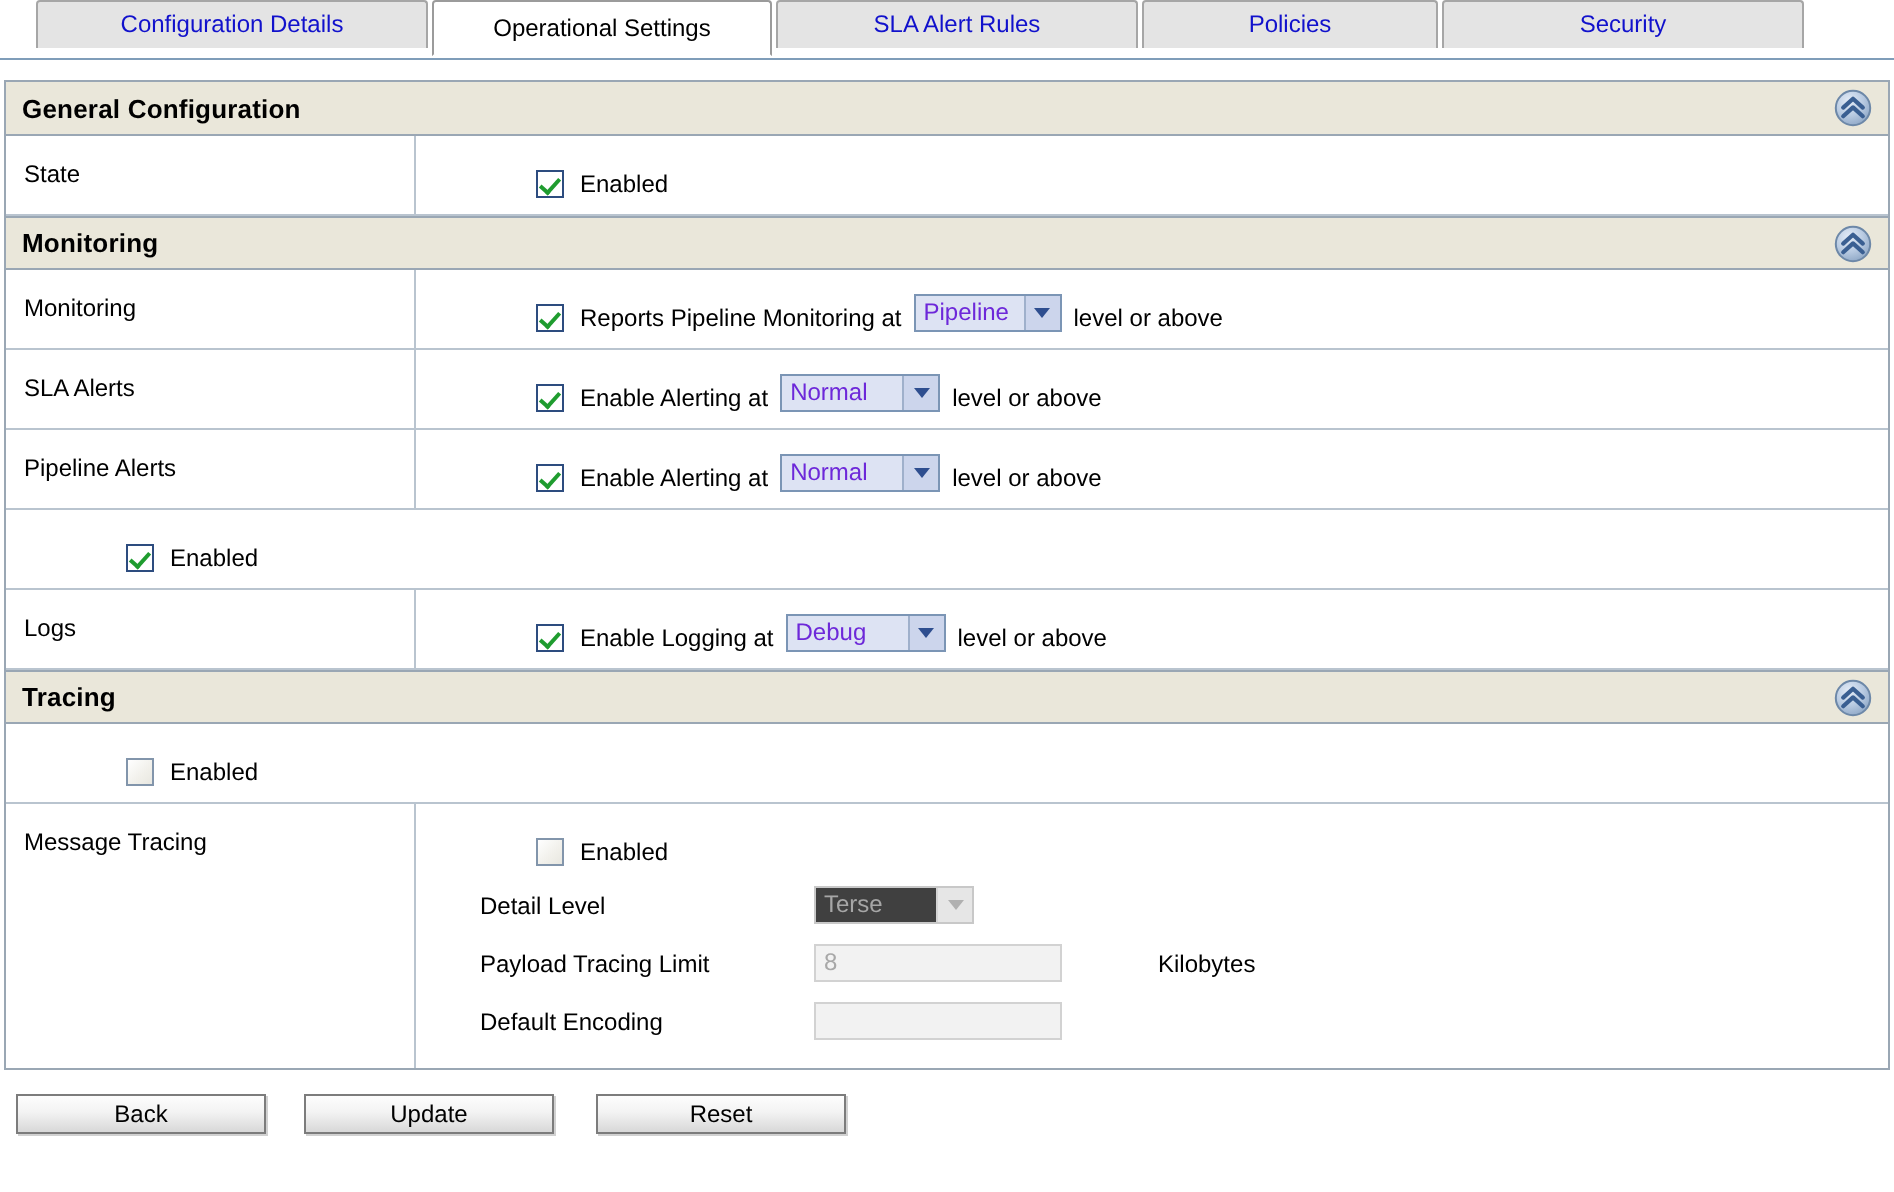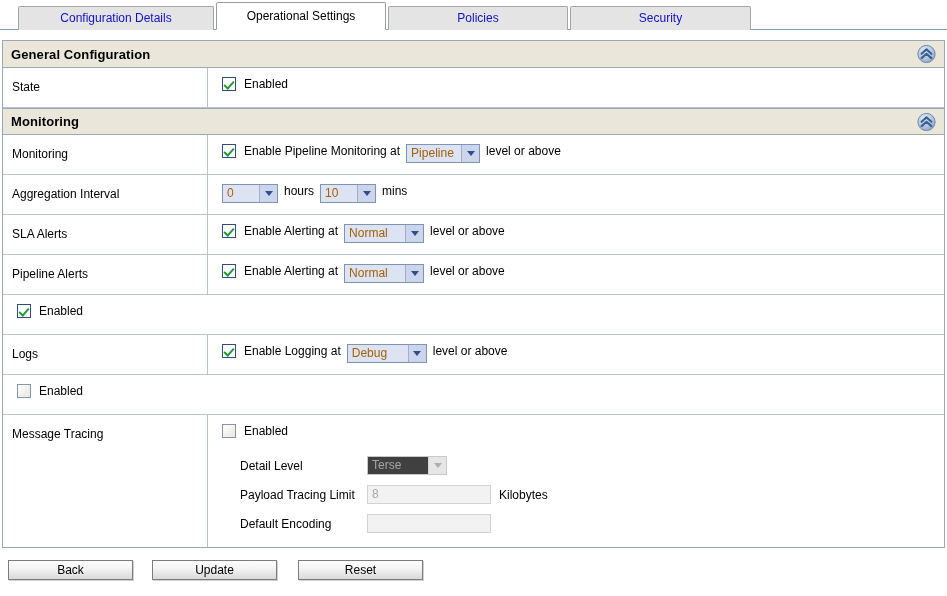--- a/index.html
+++ b/index.html
@@ -16,21 +16,20 @@
     overflow: hidden;
   }
 
   
   .tabstrip {
     position: relative;
     height: 30px;
     padding: 0;
     margin: 0;
     display: flex;
-    align-items: flex-end;
     box-sizing: border-box;
   }
   .tabstrip-underline {
     position: absolute;
     left: 0;
     right: 0;
     bottom: 0;
     height: 1px;
     background: #7f9db9;
   }
@@ -57,21 +56,21 @@
     color: #000000;
     height: 28px;
     line-height: 26px;
     border: 1px solid #9b9b9b;
     border-bottom: 1px solid #ffffff;
     z-index: 3;
   }
   .tab-0 { width: 196px; margin-left: 18px; }
   .tab-1 { width: 170px; }
   .tab-2 { width: 181px; }
-  .tab-3 { width: 180px; }
+  .tab-3 { width: 148px; }
   .tab-4 { width: 181px; }
 
   
   .panel {
     margin: 10px 2px 0 2px;
     border: 1px solid #9aa7b4;
     border-top: 1px solid #9aa7b4;
     background: #ffffff;
     box-sizing: border-box;
     width: 943px;
@@ -120,22 +119,23 @@
     color: #000;
   }
   .row .field-cell {
     flex: 1;
     padding: 9px 0 8px 14px;
     box-sizing: border-box;
   }
 
   .field-line {
     display: flex;
-    align-items: flex-start;
+    align-items: flex-end;
     min-height: 22px;
+    margin-left: 46px;
   }
   .field-line .txt { margin: 0 6px; font-size: 12px; }
   .field-line .txt.first { margin-left: 8px; }
 
   
   .cb {
     width: 14px;
     height: 14px;
     box-sizing: border-box;
     border: 1px solid #2d4c7f;
@@ -171,21 +171,21 @@
     background: #dde3f3;
     box-sizing: border-box;
     font-size: 12px;
     cursor: pointer;
     flex: 0 0 auto;
   }
   .sel .val {
     padding: 0 6px 0 4px;
     flex: 1;
     white-space: nowrap;
-    color: #a16207;
+    color: #6d28d9;
     line-height: 17px;
   }
   .sel .arrow {
     width: 17px;
     height: 17px;
     border-left: 1px solid #9fb0cb;
     background: #ccd5ec;
     display: flex;
     align-items: center;
     justify-content: center;
@@ -230,20 +230,21 @@
     white-space: nowrap;
     overflow: hidden;
   }
   .txtinput.w124 { width: 124px; }
 
   
   .subrow {
     display: flex;
     align-items: center;
     margin-top: 10px;
+    gap: 40px;
   }
   .subrow .sublabel {
     width: 145px;
     padding-left: 18px;
     box-sizing: border-box;
     font-size: 12px;
     color: #000;
   }
   .subrow .subunit { margin-left: 8px; font-size: 12px; }
 
@@ -273,20 +274,23 @@
 </style>
 </head>
 <body>
 
 <div class="tabstrip">
   <div class="tab tab-0">
     <span>Configuration Details</span>
   </div>
   <div class="tab tab-1 active">
     <span>Operational Settings</span>
+  </div>
+  <div class="tab tab-2">
+    <span>SLA Alert Rules</span>
   </div>
   <div class="tab tab-3">
     <span>Policies</span>
   </div>
   <div class="tab tab-4">
     <span>Security</span>
   </div>
   <div class="tabstrip-underline"></div>
 </div>
 
@@ -329,47 +333,30 @@
         <path d="M4.6 13.6 L9.5 9.2 L14.4 13.6" fill="none" stroke="#3a5f92" stroke-width="2.1" stroke-linecap="round" stroke-linejoin="round"></path>
       </svg>
     </span>
   </div>
 
   <div class="row">
     <div class="label-cell">Monitoring</div>
     <div class="field-cell">
       <div class="field-line">
         <span class="cb checked"></span>
-        <span class="txt first">Enable Pipeline Monitoring at</span>
+        <span class="txt first">Reports Pipeline Monitoring at</span>
         <span class="sel sel-pipeline">
           <span class="val">Pipeline</span>
           <span class="arrow"></span>
         </span>
         <span class="txt">level or above</span>
       </div>
     </div>
   </div>
 
-  <div class="row">
-    <div class="label-cell">Aggregation Interval</div>
-    <div class="field-cell">
-      <div class="field-line">
-        <span class="sel sel-small">
-          <span class="val">0</span>
-          <span class="arrow"></span>
-        </span>
-        <span class="txt">hours</span>
-        <span class="sel sel-small">
-          <span class="val">10</span>
-          <span class="arrow"></span>
-        </span>
-        <span class="txt">mins</span>
-      </div>
-    </div>
-  </div>
 
   <div class="row">
     <div class="label-cell">SLA Alerts</div>
     <div class="field-cell">
       <div class="field-line">
         <span class="cb checked"></span>
         <span class="txt first">Enable Alerting at</span>
         <span class="sel sel-level">
           <span class="val">Normal</span>
           <span class="arrow"></span>
@@ -411,20 +398,30 @@
         <span class="txt first">Enable Logging at</span>
         <span class="sel sel-level">
           <span class="val">Debug</span>
           <span class="arrow"></span>
         </span>
         <span class="txt">level or above</span>
       </div>
     </div>
   </div>
 
+  <div class="section-header" style="border-top:1px solid #9aa7b4;">
+    <span class="title">Tracing</span>
+    <span class="collapse-btn">
+      <svg width="19" height="19" viewBox="0 0 19 19">
+        <circle cx="9.5" cy="9.5" r="8.6" fill="url(#gbtn)" stroke="#6d88a8" stroke-width="1"></circle>
+        <path d="M4.6 9.3 L9.5 4.9 L14.4 9.3" fill="none" stroke="#3a5f92" stroke-width="2.1" stroke-linecap="round" stroke-linejoin="round"></path>
+        <path d="M4.6 13.6 L9.5 9.2 L14.4 13.6" fill="none" stroke="#3a5f92" stroke-width="2.1" stroke-linecap="round" stroke-linejoin="round"></path>
+      </svg>
+    </span>
+  </div>
 
   <div class="row">
     <div class="field-cell">
       <div class="field-line">
         <span class="cb unchecked"></span>
         <span class="txt first">Enabled</span>
       </div>
     </div>
   </div>
 

